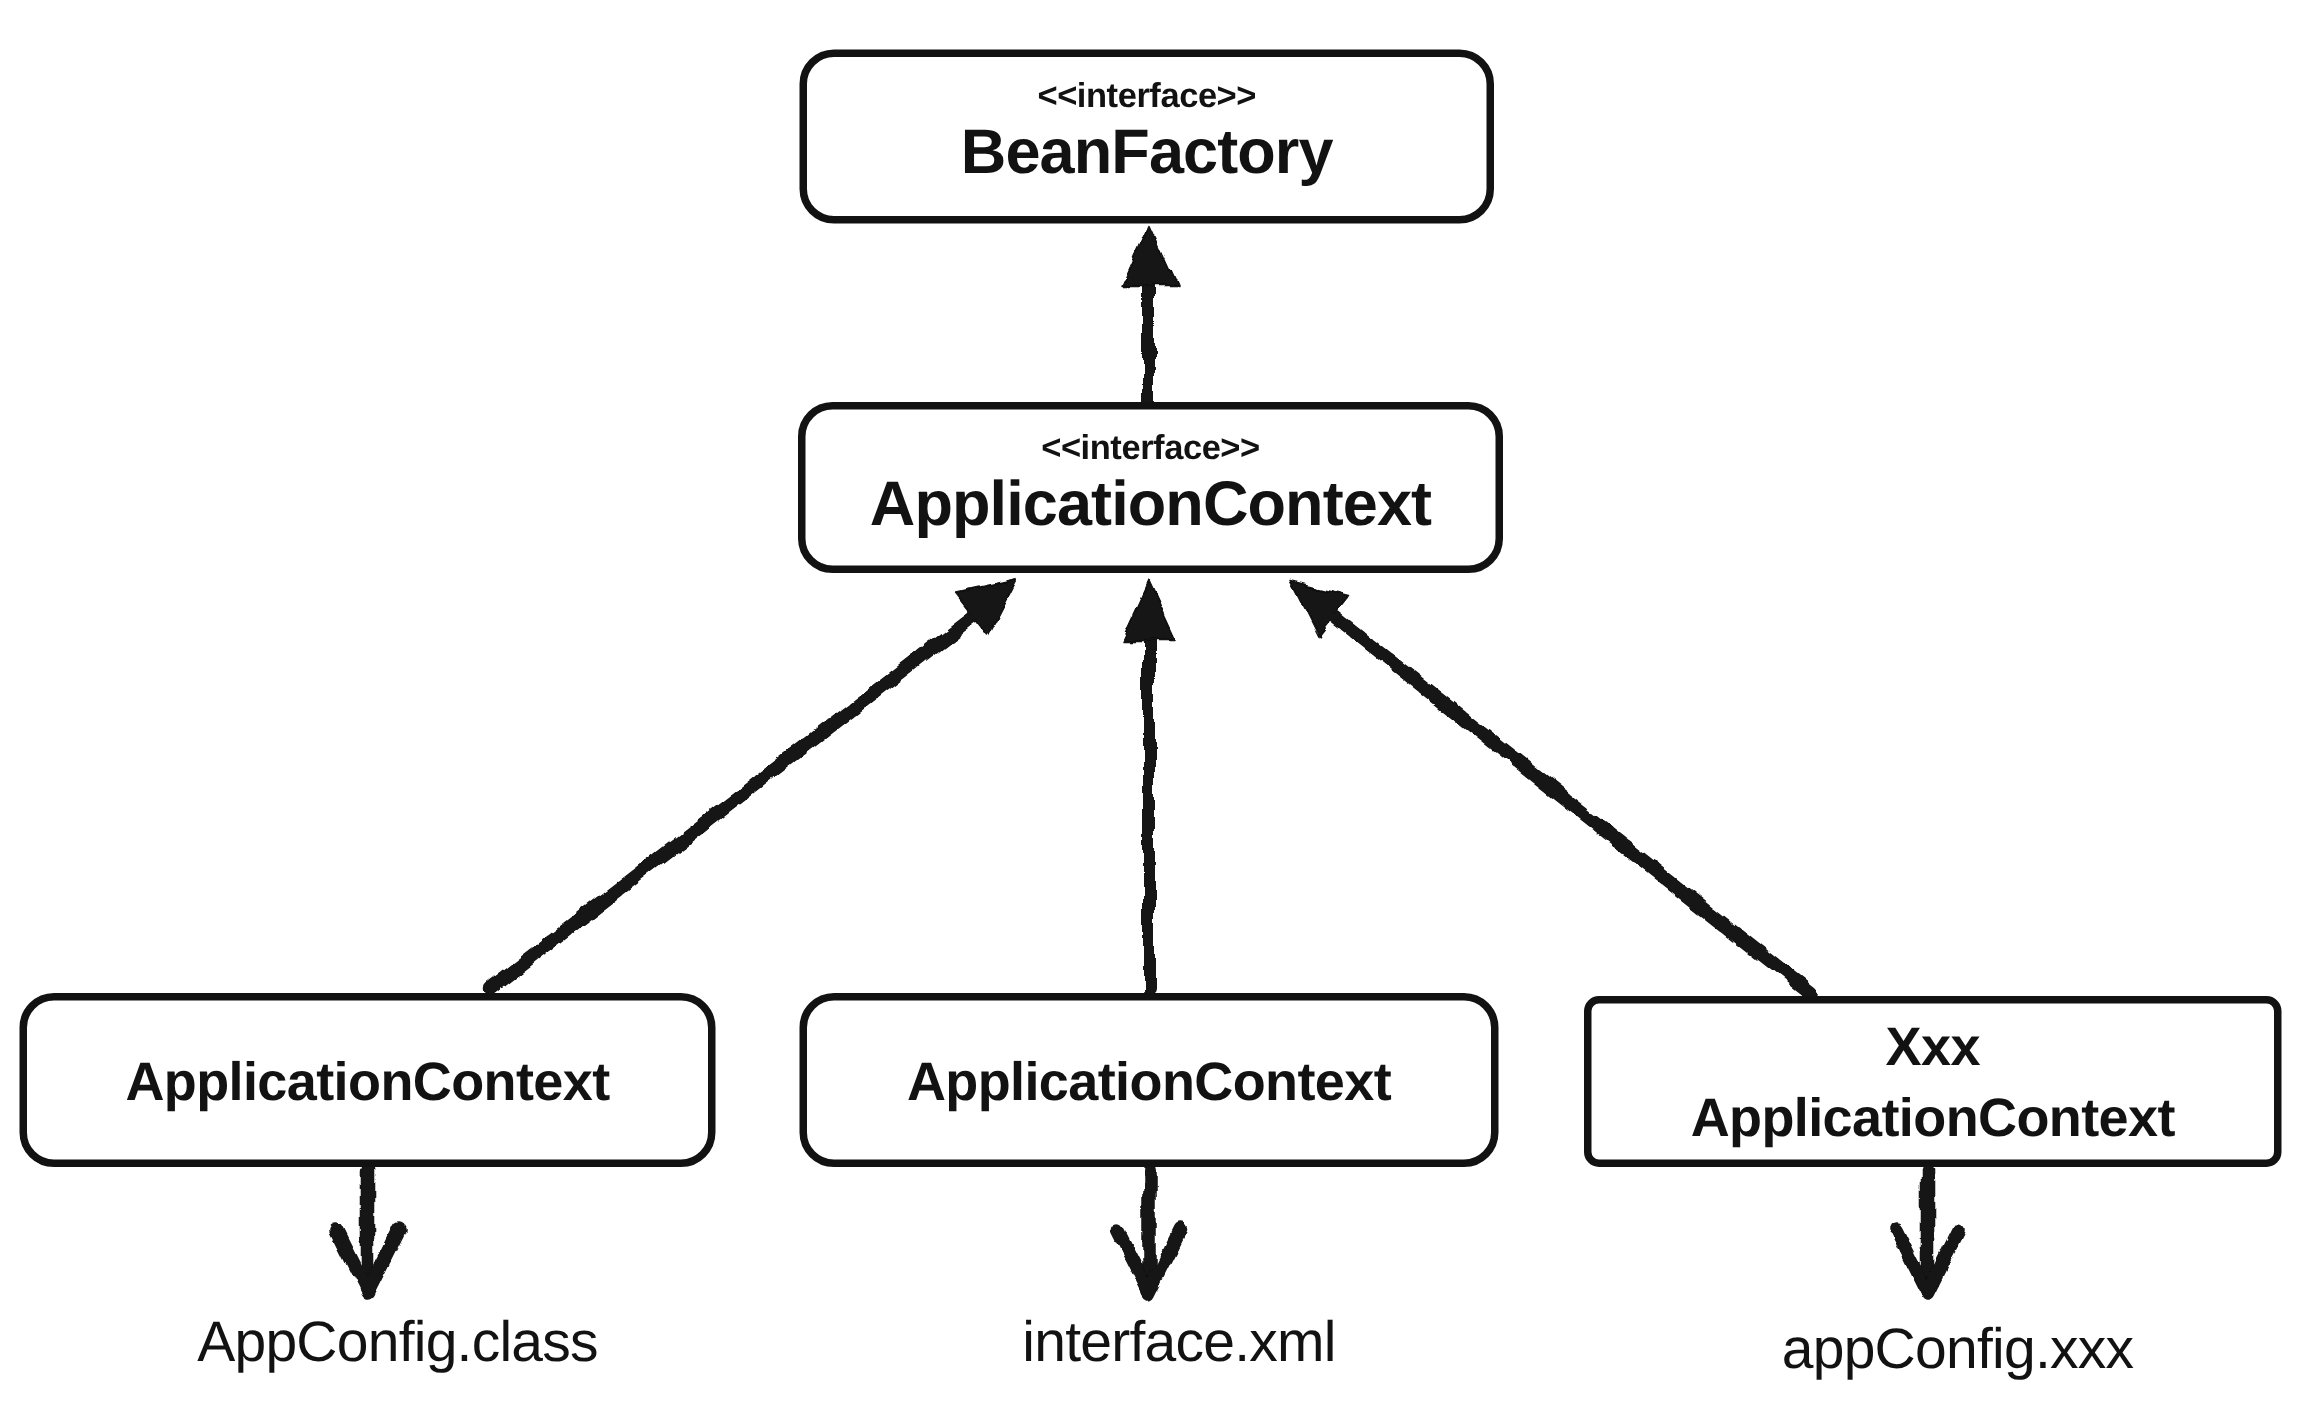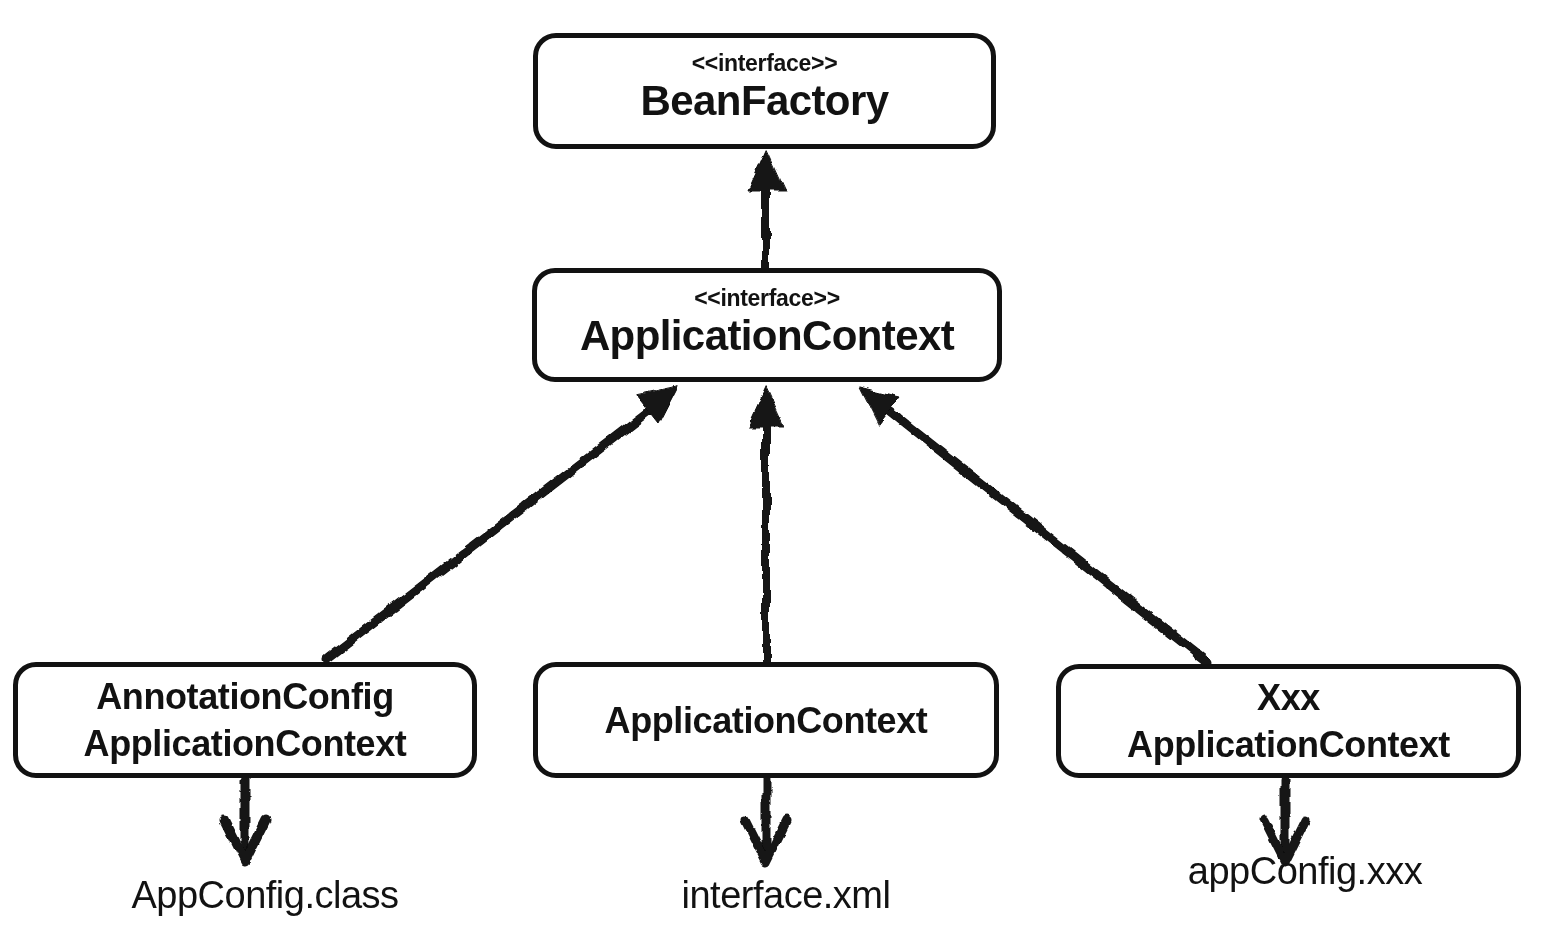--- a/index.html
+++ b/index.html
@@ -63,24 +63,24 @@
     font-size: 38px;
     font-weight: 400;
     letter-spacing: -0.5px;
     white-space: nowrap;
     margin-left: 20px;
   }
   #node-beanfactory        { left: 533px;  top: 33px;  width: 463px; height: 116px; }
   #node-applicationcontext { left: 532px;  top: 268px; width: 470px; height: 114px; }
   #node-annotationconfig   { left: 13px;   top: 662px; width: 464px; height: 116px; }
   #node-genericxml         { left: 533px;  top: 662px; width: 466px; height: 116px; }
-  #node-xxx                { left: 1056px; top: 664px; width: 465px; height: 114px; }
+  #node-xxx                { left: 1056px; top: 664px; width: 465px; height: 114px; border-radius: 10px; }
   #label-appconfig-class { left: 245px;  top: 874px; }
   #label-appconfig-xml   { left: 766px;  top: 874px; }
-  #label-appconfig-xxx   { left: 1285px; top: 850px; }
+  #label-appconfig-xxx   { left: 1285px; top: 879px; }
 </style>
 </head>
 <body>
 
 <div class="canvas">
 
   <svg class="arrows" viewBox="0 0 1542 941" xmlns="http://www.w3.org/2000/svg">
     <defs>
       <filter id="rough" x="-5%" y="-5%" width="110%" height="110%">
         <feTurbulence type="fractalNoise" baseFrequency="0.045" numOctaves="4" seed="7" result="n"></feTurbulence>
@@ -131,21 +131,20 @@
     <div class="stereo">&lt;&lt;interface&gt;&gt;</div>
     <div class="big">BeanFactory</div>
   </div>
 
   <div class="node node-iface" id="node-applicationcontext">
     <div class="stereo">&lt;&lt;interface&gt;&gt;</div>
     <div class="big">ApplicationContext</div>
   </div>
 
   <div class="node node-impl" id="node-annotationconfig">
-    <div class="impl-line">AnnotationConfig</div>
     <div class="impl-line">ApplicationContext</div>
   </div>
 
   <div class="node node-impl" id="node-genericxml">
     <div class="impl-line">ApplicationContext</div>
   </div>
 
   <div class="node node-impl" id="node-xxx">
     <div class="impl-line">Xxx</div>
     <div class="impl-line">ApplicationContext</div>

